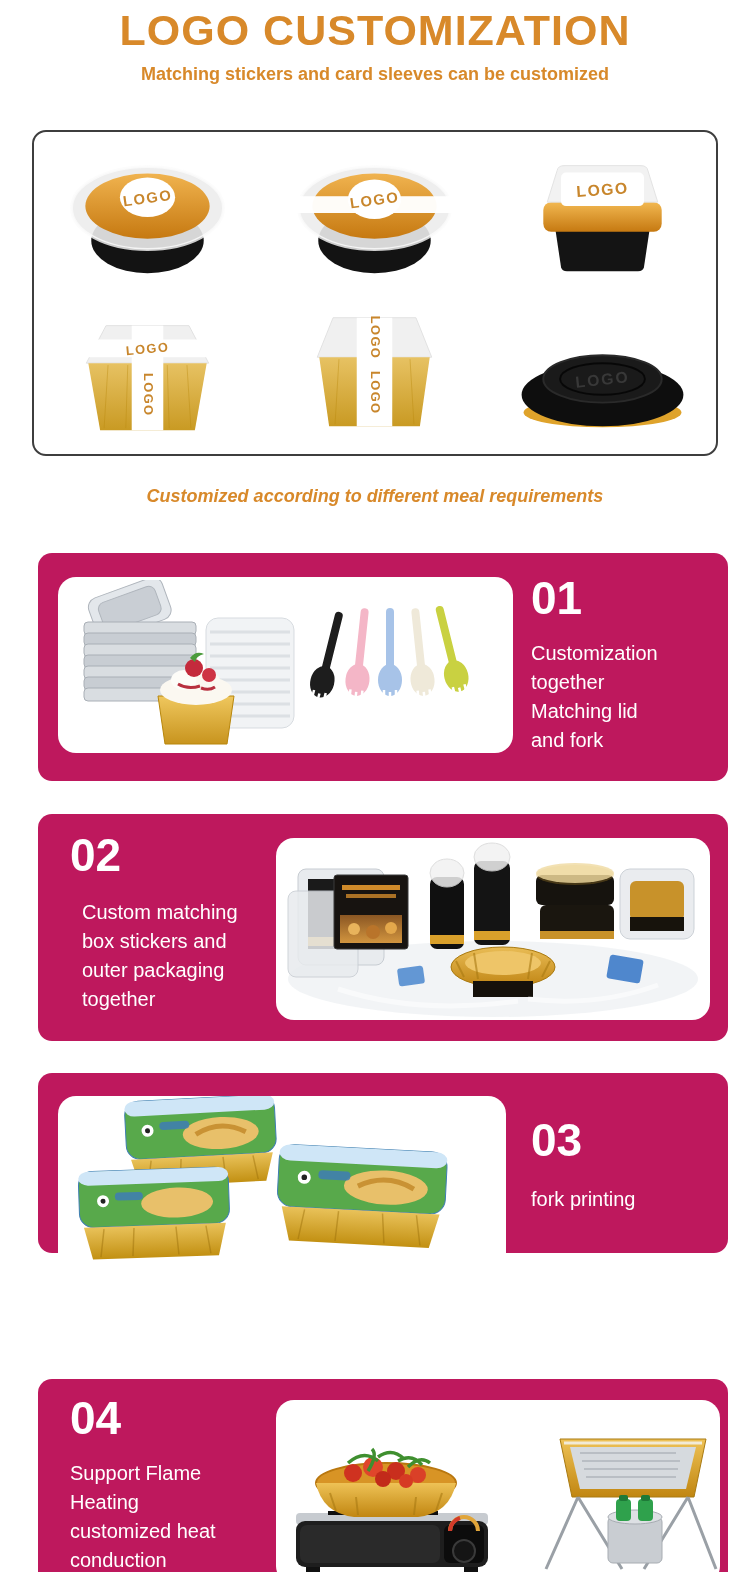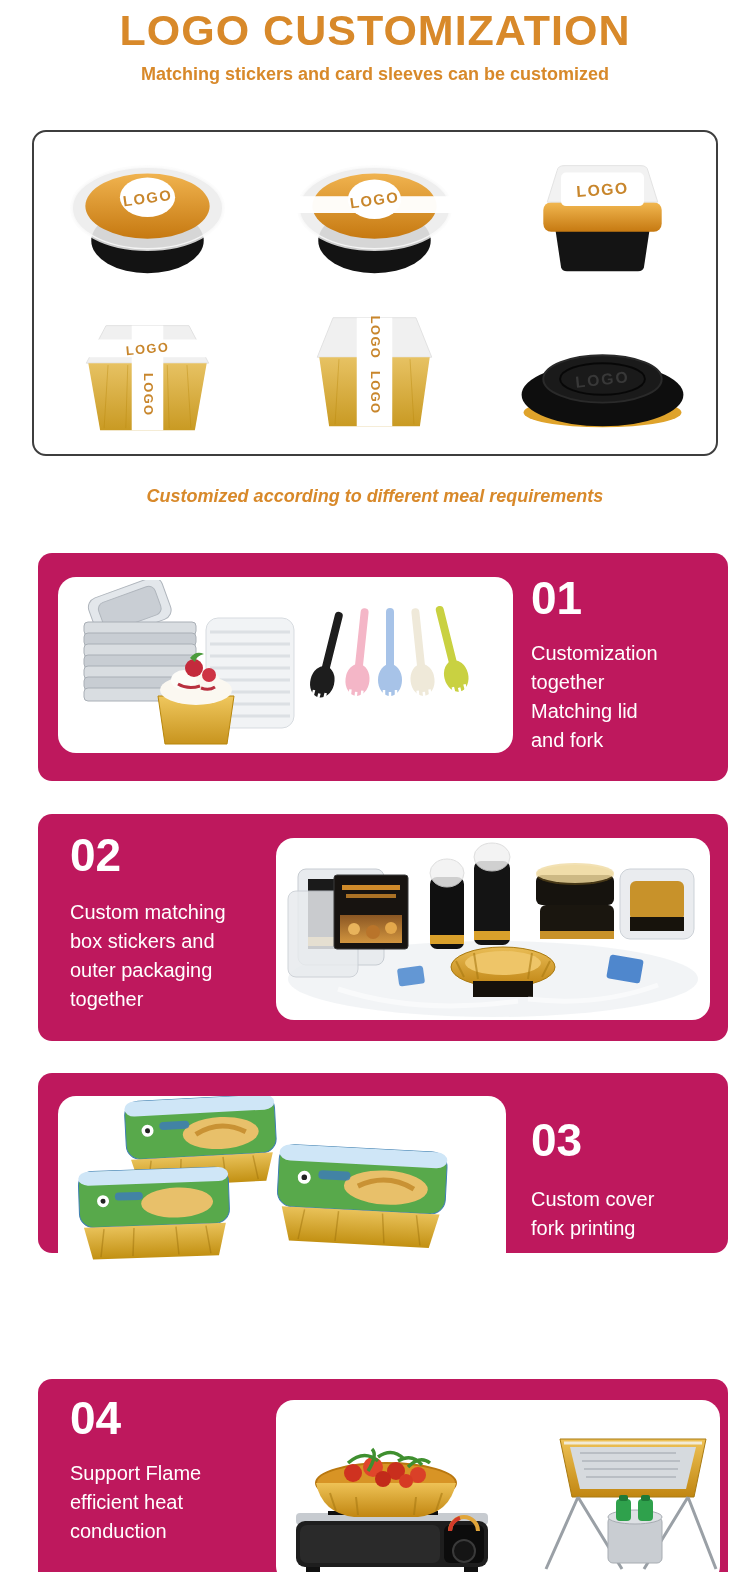--- a/index.html
+++ b/index.html
@@ -44,21 +44,21 @@
     position:absolute;font-size:46px;font-weight:bold;color:#fff;line-height:1;
   }
   #sec1 .sec-number{left:493px;top:22px;}
   #sec2 .sec-number{left:32px;top:18px;}
   #sec3 .sec-number{left:493px;top:44px;}
   #sec4 .sec-number{left:32px;top:16px;}
   .sec-text{
     position:absolute;font-size:20px;font-weight:normal;color:#fff;line-height:29px;
   }
   #sec1 .sec-text{left:493px;top:86px;width:185px;}
-  #sec2 .sec-text{left:32px;top:84px;width:195px;}
+  #sec2 .sec-text{left:44px;top:84px;width:195px;}
   #sec3 .sec-text{left:493px;top:112px;width:185px;}
   #sec4 .sec-text{left:32px;top:80px;width:195px;}
   svg text.logo-txt{
     fill:#C8862C;font-family:"Liberation Sans",sans-serif;font-weight:bold;
     letter-spacing:1.5px;
   }
 </style>
 </head>
 <body>
 
@@ -347,30 +347,30 @@
         <circle cx="26" cy="32" r="6.5" fill="#ffffff"></circle>
           <circle cx="26" cy="32" r="2.8" fill="#222222"></circle>
         <rect x="40" y="24" width="32" height="9" rx="4" fill="#3E7DB5" opacity="0.85"></rect>
         <path d="M5,62 L163,62 L154,96 L14,96 Z" fill="url(#gI)"></path>
         <path d="M28,64 L23,94 M62,64 L60,94 M106,64 L109,94 M140,64 L145,94" stroke="#9A6E08" stroke-width="1.5" opacity="0.45"></path>
       </g>
     </svg>
   </div>
   <div class="sec-number">03</div>
   <div class="sec-text">
-    <div>Custom cover</div>
     <div>fork printing</div>
   </div>
 </div>
 
 <div class="section" id="sec4">
   <div class="sec-number">04</div>
   <div class="sec-text">
     <div>Support Flame</div>
-    <div>efficient heat</div>
+    <div>Heating</div>
+    <div>customized heat</div>
     <div>conduction</div>
   </div>
   <div class="panel">
     <svg width="440" height="182" viewBox="0 0 440 182">
       <defs>
         <linearGradient id="gJ" x1="0" y1="0" x2="0" y2="1">
           <stop offset="0" stop-color="#EEC256"></stop>
             <stop offset="1" stop-color="#C18611"></stop>
           </linearGradient>
       </defs>

